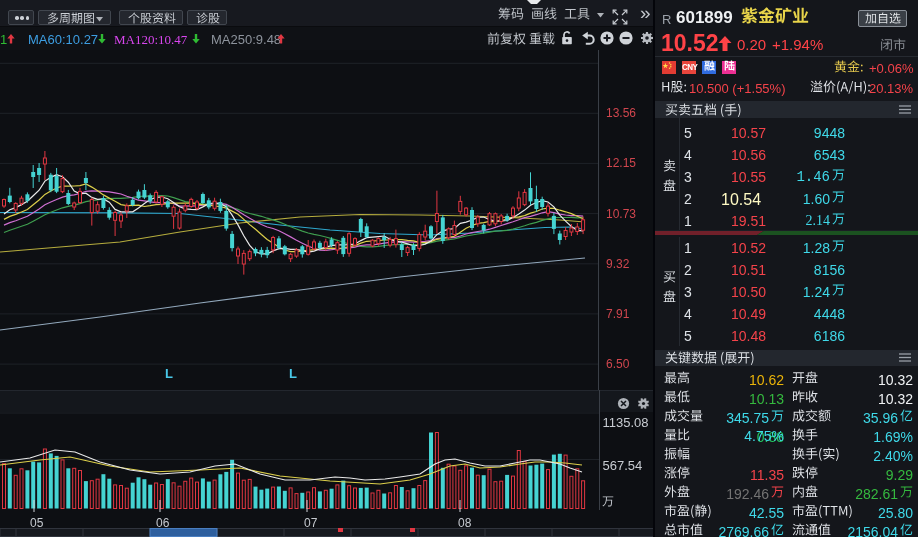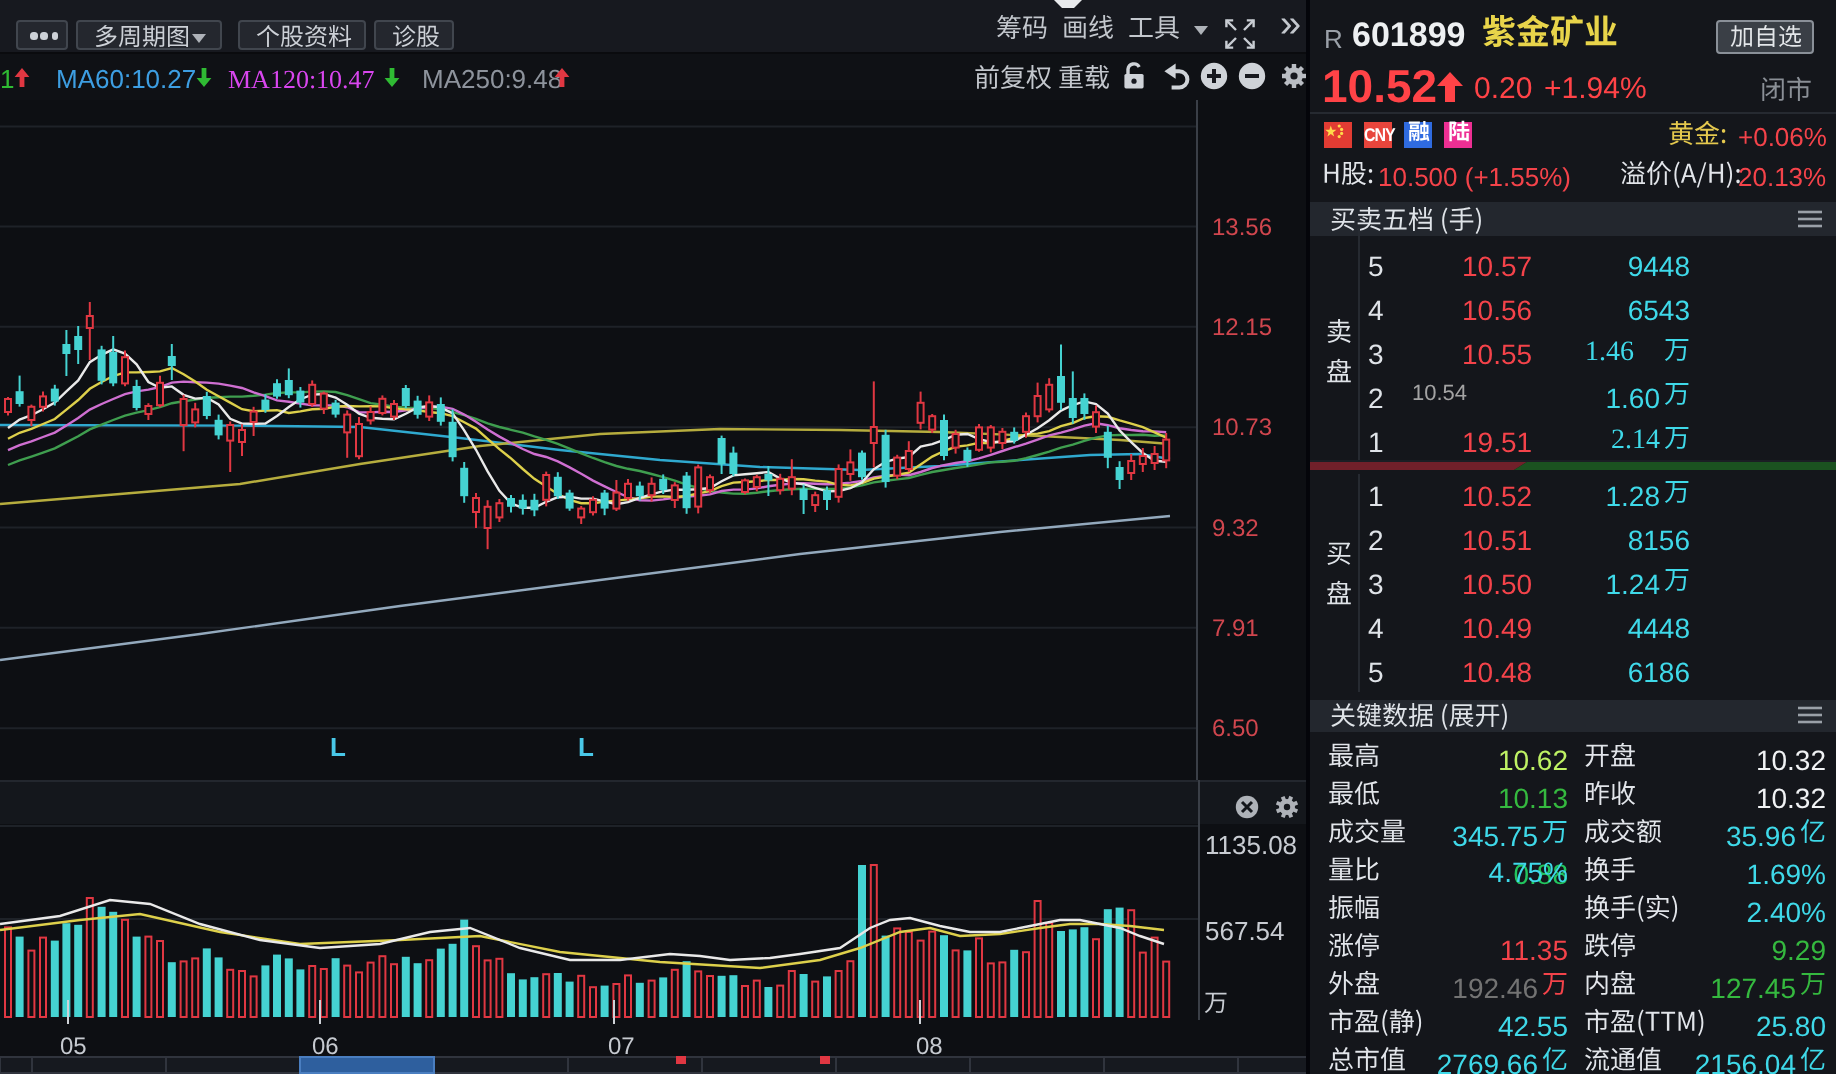--- a/index.html
+++ b/index.html
@@ -634,28 +634,28 @@
       </g>
     </svg>
     <div style="position:absolute;left:684px;top:126px;font-family:'Liberation Sans',sans-serif;font-size:14px;color:#dfe3e8;white-space:nowrap;line-height:1">5</div>
     <div style="position:absolute;left:731px;top:126px;font-family:'Liberation Sans',sans-serif;font-size:14px;color:#f4434a;white-space:nowrap;line-height:1">10.57</div>
     <div style="position:absolute;right:73px;top:126px;font-family:'Liberation Sans',sans-serif;font-size:14px;color:#3fd9e9;white-space:nowrap;line-height:1">9448</div>
     <div style="position:absolute;left:684px;top:148px;font-family:'Liberation Sans',sans-serif;font-size:14px;color:#dfe3e8;white-space:nowrap;line-height:1">4</div>
     <div style="position:absolute;left:731px;top:148px;font-family:'Liberation Sans',sans-serif;font-size:14px;color:#f4434a;white-space:nowrap;line-height:1">10.56</div>
     <div style="position:absolute;right:73px;top:148px;font-family:'Liberation Sans',sans-serif;font-size:14px;color:#3fd9e9;white-space:nowrap;line-height:1">6543</div>
     <div style="position:absolute;left:684px;top:170px;font-family:'Liberation Sans',sans-serif;font-size:14px;color:#dfe3e8;white-space:nowrap;line-height:1">3</div>
     <div style="position:absolute;left:731px;top:170px;font-family:'Liberation Sans',sans-serif;font-size:14px;color:#f4434a;white-space:nowrap;line-height:1">10.55</div>
-    <div style="position:absolute;right:101px;top:170px;font-family:Liberation Serif, serif;font-size:14px;color:#3fd9e9;white-space:nowrap;line-height:1">1.46</div>
+    <div style="position:absolute;right:88px;top:170px;font-family:Liberation Mono, monospace;font-size:14px;color:#3fd9e9;white-space:nowrap;line-height:1">1.46</div>
     <div style="position:absolute;left:832.0px;top:168px">
       <svg width="13.0" height="16.2" viewBox="0 0 13.0 16.2" style="display:block">
         <path transform="translate(0,11.44) scale(0.013000,-0.013000)" fill="#3fd9e9" d="M62 765V691H333C326 434 312 123 34 -24C53 -38 77 -62 89 -82C287 28 361 217 390 414H767C752 147 735 37 705 9C693 -2 681 -4 657 -3C631 -3 558 -3 483 4C498 -17 508 -48 509 -70C578 -74 648 -75 686 -72C724 -70 749 -62 772 -36C811 5 829 126 846 450C847 460 847 487 847 487H399C406 556 409 625 411 691H939V765Z"></path>
       </svg>
     </div>
     <div style="position:absolute;left:684px;top:192px;font-family:'Liberation Sans',sans-serif;font-size:14px;color:#dfe3e8;white-space:nowrap;line-height:1">2</div>
-    <div style="position:absolute;left:706px;top:192px;font-family:'Liberation Sans',sans-serif;font-size:11px;color:#a3a3a3;white-space:nowrap;line-height:1">10.54</div>
+    <div style="position:absolute;left:721px;top:192px;font-family:'Liberation Sans',sans-serif;font-size:16px;color:#fef9c3;white-space:nowrap;line-height:1">10.54</div>
     <div style="position:absolute;right:88px;top:192px;font-family:'Liberation Sans',sans-serif;font-size:14px;color:#3fd9e9;white-space:nowrap;line-height:1">1.60</div>
     <div style="position:absolute;left:832.0px;top:190px">
       <svg width="13.0" height="16.2" viewBox="0 0 13.0 16.2" style="display:block">
         <path transform="translate(0,11.44) scale(0.013000,-0.013000)" fill="#3fd9e9" d="M62 765V691H333C326 434 312 123 34 -24C53 -38 77 -62 89 -82C287 28 361 217 390 414H767C752 147 735 37 705 9C693 -2 681 -4 657 -3C631 -3 558 -3 483 4C498 -17 508 -48 509 -70C578 -74 648 -75 686 -72C724 -70 749 -62 772 -36C811 5 829 126 846 450C847 460 847 487 847 487H399C406 556 409 625 411 691H939V765Z"></path>
       </svg>
     </div>
     <div style="position:absolute;left:684px;top:214px;font-family:'Liberation Sans',sans-serif;font-size:14px;color:#dfe3e8;white-space:nowrap;line-height:1">1</div>
     <div style="position:absolute;left:731px;top:214px;font-family:'Liberation Sans',sans-serif;font-size:14px;color:#f4434a;white-space:nowrap;line-height:1">19.51</div>
     <div style="position:absolute;right:88px;top:214px;font-family:Liberation Serif, serif;font-size:14px;color:#3fd9e9;white-space:nowrap;line-height:1">2.14</div>
     <div style="position:absolute;left:832.0px;top:212px">
@@ -734,21 +734,21 @@
         <line x1="0" y1="4.5" x2="12" y2="4.5"></line>
         <line x1="0" y1="8" x2="12" y2="8"></line>
       </g>
     </svg>
     <div style="position:absolute;left:664px;top:371px">
       <svg width="26.0" height="16.2" viewBox="0 0 26.0 16.2" style="display:block">
         <path transform="translate(0,11.44) scale(0.013000,-0.013000)" fill="#e2e5ea" d="M248 635H753V564H248ZM248 755H753V685H248ZM176 808V511H828V808ZM396 392V325H214V392ZM47 43 54 -24 396 17V-80H468V26L522 33V94L468 88V392H949V455H49V392H145V52ZM507 330V268H567L547 262C577 189 618 124 671 70C616 29 554 -2 491 -22C504 -35 522 -61 529 -77C596 -53 662 -19 720 26C776 -20 843 -55 919 -77C929 -59 948 -32 964 -18C891 0 826 31 771 71C837 135 889 215 920 314L877 333L863 330ZM613 268H832C806 209 767 157 721 113C675 157 639 209 613 268ZM396 269V198H214V269ZM396 142V80L214 59V142Z"></path>
         <path transform="translate(13.0,11.44) scale(0.013000,-0.013000)" fill="#e2e5ea" d="M286 559H719V468H286ZM211 614V413H797V614ZM441 826 470 736H59V670H937V736H553C542 768 527 810 513 843ZM96 357V-79H168V294H830V-1C830 -12 825 -16 813 -16C801 -16 754 -17 711 -15C720 -31 731 -54 735 -72C799 -72 842 -72 869 -63C896 -53 905 -37 905 0V357ZM281 235V-21H352V29H706V235ZM352 179H638V85H352Z"></path>
       </svg>
     </div>
-    <div style="position:absolute;right:134px;top:373px;font-family:'Liberation Sans',sans-serif;font-size:14px;color:#bef264;white-space:nowrap;line-height:1">10.62</div>
+    <div style="position:absolute;right:134px;top:373px;font-family:'Liberation Sans',sans-serif;font-size:14px;color:#eab308;white-space:nowrap;line-height:1">10.62</div>
     <div style="position:absolute;left:792px;top:371px">
       <svg width="26.0" height="16.2" viewBox="0 0 26.0 16.2" style="display:block">
         <path transform="translate(0,11.44) scale(0.013000,-0.013000)" fill="#e2e5ea" d="M649 703V418H369V461V703ZM52 418V346H288C274 209 223 75 54 -28C74 -41 101 -66 114 -84C299 33 351 189 365 346H649V-81H726V346H949V418H726V703H918V775H89V703H293V461L292 418Z"></path>
         <path transform="translate(13.0,11.44) scale(0.013000,-0.013000)" fill="#e2e5ea" d="M390 426C446 397 516 352 550 320L588 368C554 400 483 442 428 469ZM464 850C457 826 444 793 431 765H212V589L211 550H51V484H201C186 423 151 361 74 312C90 302 118 274 129 259C221 319 261 402 277 484H741V367C741 356 737 352 723 352C710 351 664 351 616 352C627 334 637 307 640 288C708 288 752 288 779 299C807 310 816 330 816 366V484H956V550H816V765H512L545 834ZM397 647C450 621 514 580 545 550H286L287 588V703H741V550H547L585 596C552 627 487 666 434 690ZM158 261V15H45V-52H955V15H843V261ZM228 15V200H362V15ZM431 15V200H565V15ZM635 15V200H770V15Z"></path>
       </svg>
     </div>
     <div style="position:absolute;right:5px;top:373px;font-family:'Liberation Sans',sans-serif;font-size:14px;color:#f0f2f4;white-space:nowrap;line-height:1">10.32</div>
     <div style="position:absolute;left:664px;top:390px">
       <svg width="26.0" height="16.2" viewBox="0 0 26.0 16.2" style="display:block">
         <path transform="translate(0,11.44) scale(0.013000,-0.013000)" fill="#e2e5ea" d="M248 635H753V564H248ZM248 755H753V685H248ZM176 808V511H828V808ZM396 392V325H214V392ZM47 43 54 -24 396 17V-80H468V26L522 33V94L468 88V392H949V455H49V392H145V52ZM507 330V268H567L547 262C577 189 618 124 671 70C616 29 554 -2 491 -22C504 -35 522 -61 529 -77C596 -53 662 -19 720 26C776 -20 843 -55 919 -77C929 -59 948 -32 964 -18C891 0 826 31 771 71C837 135 889 215 920 314L877 333L863 330ZM613 268H832C806 209 767 157 721 113C675 157 639 209 613 268ZM396 269V198H214V269ZM396 142V80L214 59V142Z"></path>
@@ -845,21 +845,21 @@
       <svg width="13.0" height="16.2" viewBox="0 0 13.0 16.2" style="display:block">
         <path transform="translate(0,11.44) scale(0.013000,-0.013000)" fill="#f4434a" d="M62 765V691H333C326 434 312 123 34 -24C53 -38 77 -62 89 -82C287 28 361 217 390 414H767C752 147 735 37 705 9C693 -2 681 -4 657 -3C631 -3 558 -3 483 4C498 -17 508 -48 509 -70C578 -74 648 -75 686 -72C724 -70 749 -62 772 -36C811 5 829 126 846 450C847 460 847 487 847 487H399C406 556 409 625 411 691H939V765Z"></path>
       </svg>
     </div>
     <div style="position:absolute;left:792px;top:485px">
       <svg width="26.0" height="16.2" viewBox="0 0 26.0 16.2" style="display:block">
         <path transform="translate(0,11.44) scale(0.013000,-0.013000)" fill="#e2e5ea" d="M99 669V-82H173V595H462C457 463 420 298 199 179C217 166 242 138 253 122C388 201 460 296 498 392C590 307 691 203 742 135L804 184C742 259 620 376 521 464C531 509 536 553 538 595H829V20C829 2 824 -4 804 -5C784 -5 716 -6 645 -3C656 -24 668 -58 671 -79C761 -79 823 -79 858 -67C892 -54 903 -30 903 19V669H539V840H463V669Z"></path>
         <path transform="translate(13.0,11.44) scale(0.013000,-0.013000)" fill="#e2e5ea" d="M390 426C446 397 516 352 550 320L588 368C554 400 483 442 428 469ZM464 850C457 826 444 793 431 765H212V589L211 550H51V484H201C186 423 151 361 74 312C90 302 118 274 129 259C221 319 261 402 277 484H741V367C741 356 737 352 723 352C710 351 664 351 616 352C627 334 637 307 640 288C708 288 752 288 779 299C807 310 816 330 816 366V484H956V550H816V765H512L545 834ZM397 647C450 621 514 580 545 550H286L287 588V703H741V550H547L585 596C552 627 487 666 434 690ZM158 261V15H45V-52H955V15H843V261ZM228 15V200H362V15ZM431 15V200H565V15ZM635 15V200H770V15Z"></path>
       </svg>
     </div>
-    <div style="position:absolute;right:20px;top:487px;font-family:'Liberation Sans',sans-serif;font-size:14px;color:#35b93f;white-space:nowrap;line-height:1">127.45</div>
+    <div style="position:absolute;right:20px;top:487px;font-family:'Liberation Sans',sans-serif;font-size:14px;color:#35b93f;white-space:nowrap;line-height:1">282.61</div>
     <div style="position:absolute;left:900.0px;top:485px">
       <svg width="13.0" height="16.2" viewBox="0 0 13.0 16.2" style="display:block">
         <path transform="translate(0,11.44) scale(0.013000,-0.013000)" fill="#35b93f" d="M62 765V691H333C326 434 312 123 34 -24C53 -38 77 -62 89 -82C287 28 361 217 390 414H767C752 147 735 37 705 9C693 -2 681 -4 657 -3C631 -3 558 -3 483 4C498 -17 508 -48 509 -70C578 -74 648 -75 686 -72C724 -70 749 -62 772 -36C811 5 829 126 846 450C847 460 847 487 847 487H399C406 556 409 625 411 691H939V765Z"></path>
       </svg>
     </div>
     <div style="position:absolute;left:664px;top:504px">
       <svg width="47.8" height="16.2" viewBox="0 0 47.8 16.2" style="display:block">
         <path transform="translate(0,11.44) scale(0.013000,-0.013000)" fill="#e2e5ea" d="M413 825C437 785 464 732 480 693H51V620H458V484H148V36H223V411H458V-78H535V411H785V132C785 118 780 113 762 112C745 111 684 111 616 114C627 92 639 62 642 40C728 40 784 40 819 53C852 65 862 88 862 131V484H535V620H951V693H550L565 698C550 738 515 801 486 848Z"></path>
         <path transform="translate(13.0,11.44) scale(0.013000,-0.013000)" fill="#e2e5ea" d="M158 262V15H45V-52H956V15H843V262ZM229 15V201H361V15ZM431 15V201H565V15ZM635 15V201H770V15ZM293 492C332 475 373 453 412 429C368 391 315 364 255 345C268 334 290 309 298 294C362 316 420 348 467 393C508 364 544 335 569 309L616 356C589 381 551 411 509 439C546 488 575 550 593 627L554 639L543 638H314C321 666 327 695 332 726H666C652 664 635 597 621 550H831C820 441 808 395 792 379C784 372 773 371 756 371C739 371 691 371 642 376C653 358 662 331 664 311C714 309 761 308 785 310C815 312 833 317 851 335C878 360 891 425 906 582C908 593 909 613 909 613H709C724 668 739 734 752 790H79V726H259C229 543 162 407 33 324C50 313 79 286 89 273C189 345 256 446 297 578H513C498 537 479 503 455 473C416 495 376 516 338 532Z"></path>
         <path transform="translate(26.0,11.44) scale(0.013000,-0.013000)" fill="#e2e5ea" d="M239 -196 295 -171C209 -29 168 141 168 311C168 480 209 649 295 792L239 818C147 668 92 507 92 311C92 114 147 -47 239 -196Z"></path>

